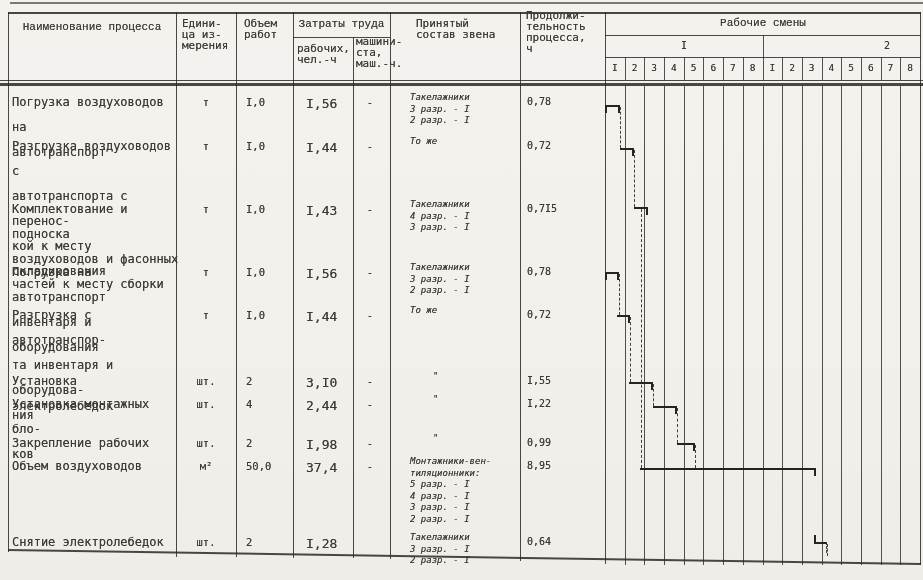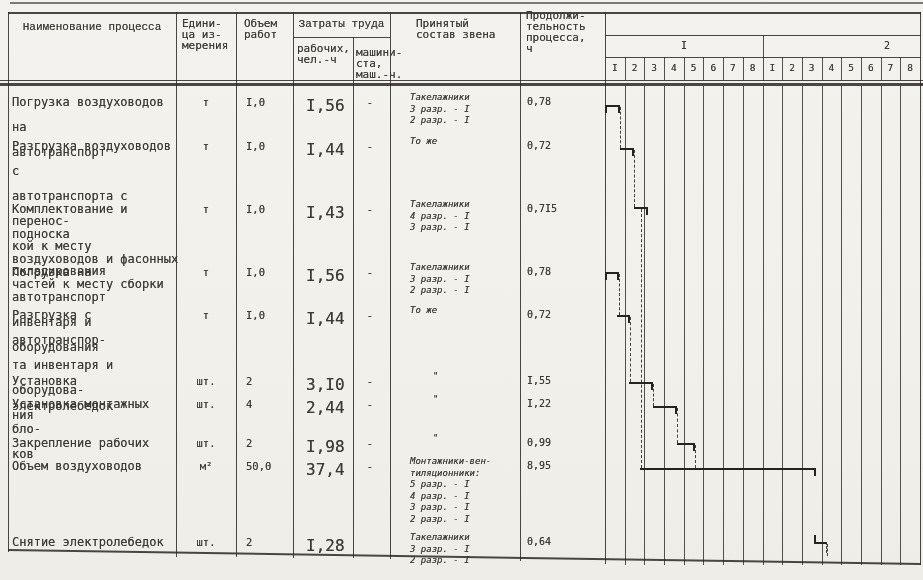--- a/index.html
+++ b/index.html
@@ -14,21 +14,21 @@
   .hline{height:1px;}
   .vline{width:1px;}
   
   .hc{font-size:11px;line-height:11px;}
   .hc.center{text-align:center;font-family:Liberation Mono, monospace;}
   
   .row{position:absolute;left:0;width:923px;height:0;}
   .name{left:12px;top:0;width:168px;font-size:12px;line-height:25px;}
   .unit{left:178px;top:6px;width:56px;font-size:10.5px;text-align:center;}
   .vol{left:246px;top:6px;width:46px;font-size:10.5px;}
-  .lw{left:306px;top:6px;width:46px;font-size:16px;}
+  .lw{left:306px;top:6px;width:46px;font-size:13px;}
   .lm{left:356px;top:6px;width:28px;font-size:10.5px;text-align:center;}
   .crew{left:410px;top:2px;width:118px;font-size:9px;line-height:11.6px;font-style:italic;}
   .crew.ditto{left:433px;}
   .dur{left:527px;top:6px;width:50px;font-size:10px;}
   .hour-label{position:absolute;top:62px;font-size:9.5px;text-align:center;
     text-shadow:0 0 .5px rgba(60,56,50,.7);}
   .shift-label{position:absolute;top:40px;font-size:10px;
     text-shadow:0 0 .5px rgba(60,56,50,.7);}
   .gbar{position:absolute;height:2px;background:#26241f;}
   .gtick{position:absolute;width:2px;background:#26241f;}
@@ -62,29 +62,30 @@
 
   <div class="txt hc center" style="left:8px;top:22px;width:168px;">Наименование процесса</div>
   <div class="txt hc" style="left:182px;top:18px;">Едини-
 ца из-
 мерения</div>
   <div class="txt hc" style="left:244px;top:18px;">Объем
 работ</div>
   <div class="txt hc center" style="left:293px;top:19px;width:97px;">Затраты труда</div>
   <div class="txt hc" style="left:297px;top:43px;">рабочих,
 чел.-ч</div>
-  <div class="txt hc" style="left:356px;top:47px;">машини-
+  <div class="txt hc" style="left:356px;top:36px;">машини-
 ста,
 маш.-ч.</div>
   <div class="txt hc" style="left:396px;top:18px;margin-left:20px;">Принятый
 состав звена</div>
   <div class="txt hc" style="left:526px;top:10px;">Продолжи-
 тельность
 процесса,
 ч</div>
+  <div class="txt hc center" style="left:605px;top:18px;width:316px;">Рабочие смены</div>
   <div class="shift-label" style="left:605px;width:158px;text-align:center;">I</div>
   <div class="shift-label" style="left:884px;width:14px;">2</div>
 
   <div class="row" style="top:90px;">
     <div class="txt name">Погрузка воздуховодов на
 автотранспорт</div>
     <div class="txt unit">т</div>
     <div class="txt vol">I,0</div>
     <div class="txt lw">I,56</div>
     <div class="txt lm">-</div>

